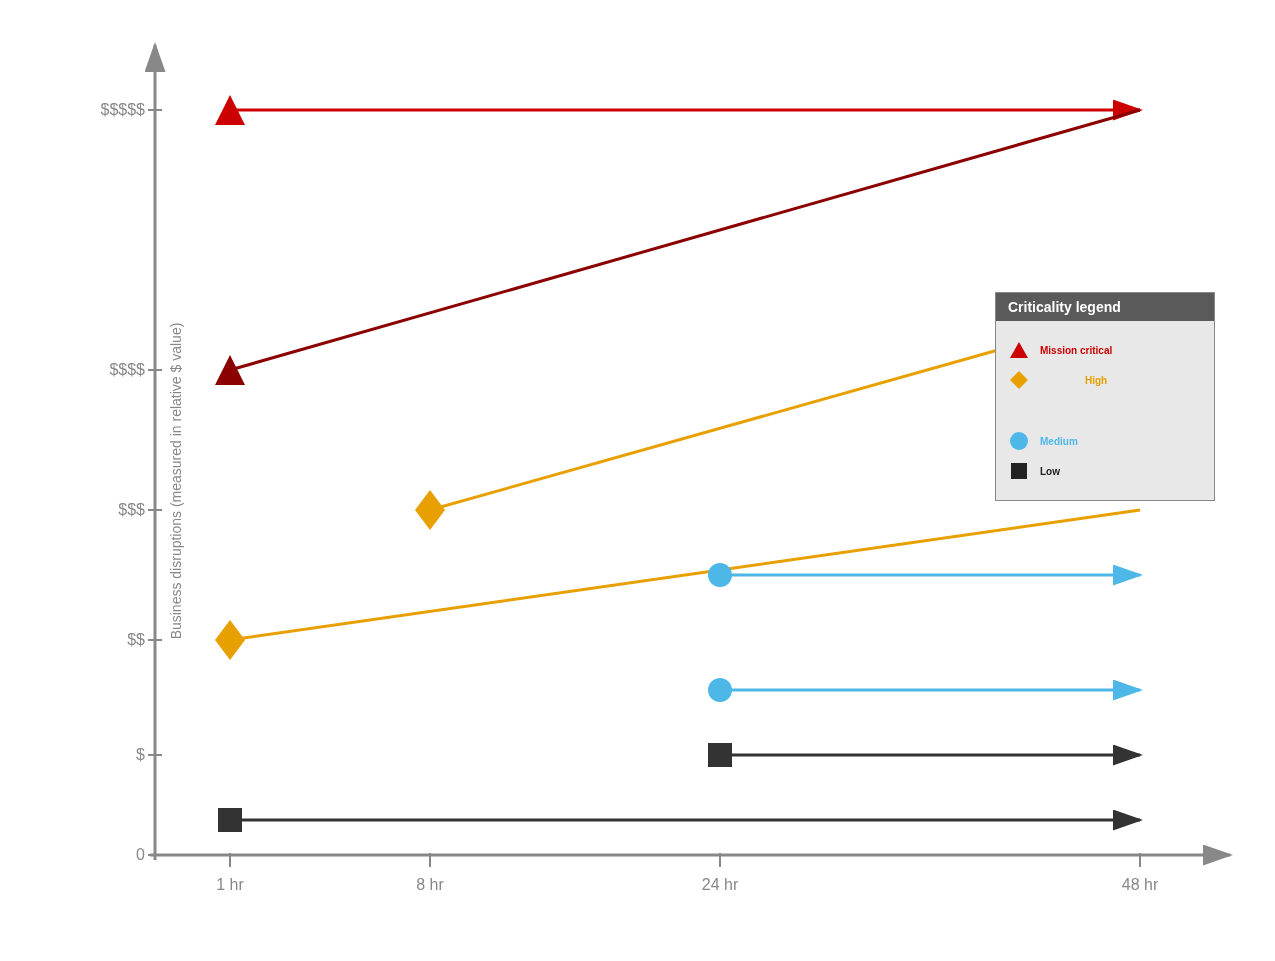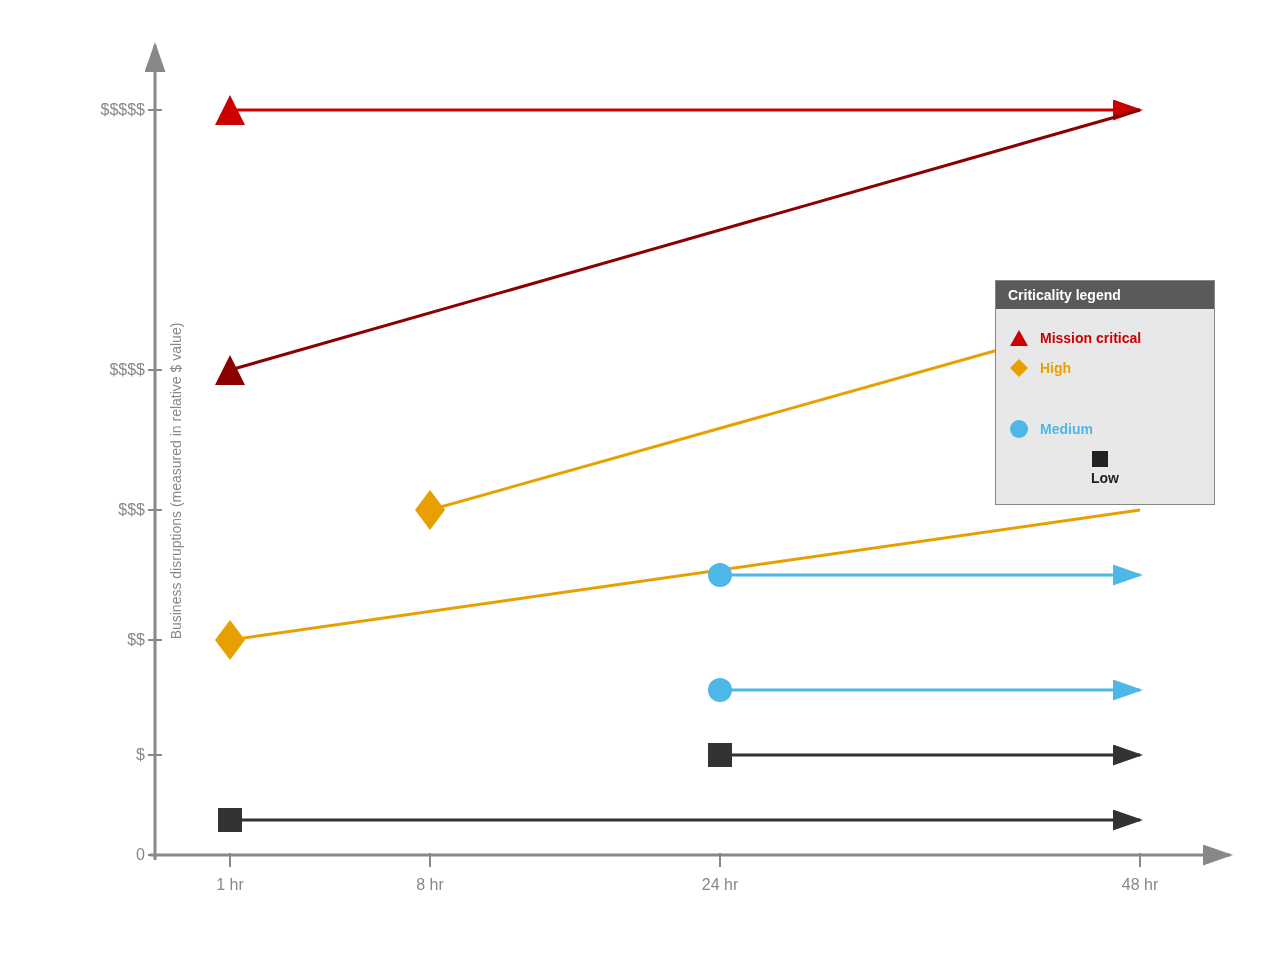--- a/index.html
+++ b/index.html
@@ -18,21 +18,21 @@
     }
     svg#main-chart {
       position: absolute;
       top: 0;
       left: 0;
       width: 1275px;
       height: 961px;
     }
     .legend-box {
       position: absolute;
-      top: 280px;
+      top: 292px;
       right: 60px;
       width: 220px;
       background: #5a5a5a;
       border: 1px solid #888;
       padding: 0;
     }
     .legend-title {
       background: #5a5a5a;
       color: #ffffff;
       font-size: 14px;
@@ -41,36 +41,36 @@
       display: block;
     }
     .legend-body {
       background: #e8e8e8;
       padding: 10px 12px;
     }
     .legend-item {
       display: flex;
       align-items: center;
       margin: 8px 0;
-      font-size: 14px;
+      font-size: 10px;
       font-weight: 600;
     }
     .legend-icon {
       width: 22px;
       height: 22px;
       display: flex;
       align-items: center;
       justify-content: center;
       margin-right: 10px;
       flex-shrink: 0;
     }
     .legend-mission-critical { color: #cc0000; }
-    .legend-high { color: #e8a000; }
+    .legend-high { color: #e8a000; gap: 45px; }
     .legend-medium { color: #4db8e8; margin-top: 39px; }
-    .legend-low { color: #222222; flex-direction: column; }
+    .legend-low { color: #222222; }
 
     .y-axis-label {
       position: absolute;
       left: 18px;
       top: 50%;
       transform: translateY(-50%) rotate(-90deg);
       transform-origin: center center;
       color: #888888;
       font-size: 14px;
       white-space: nowrap;

